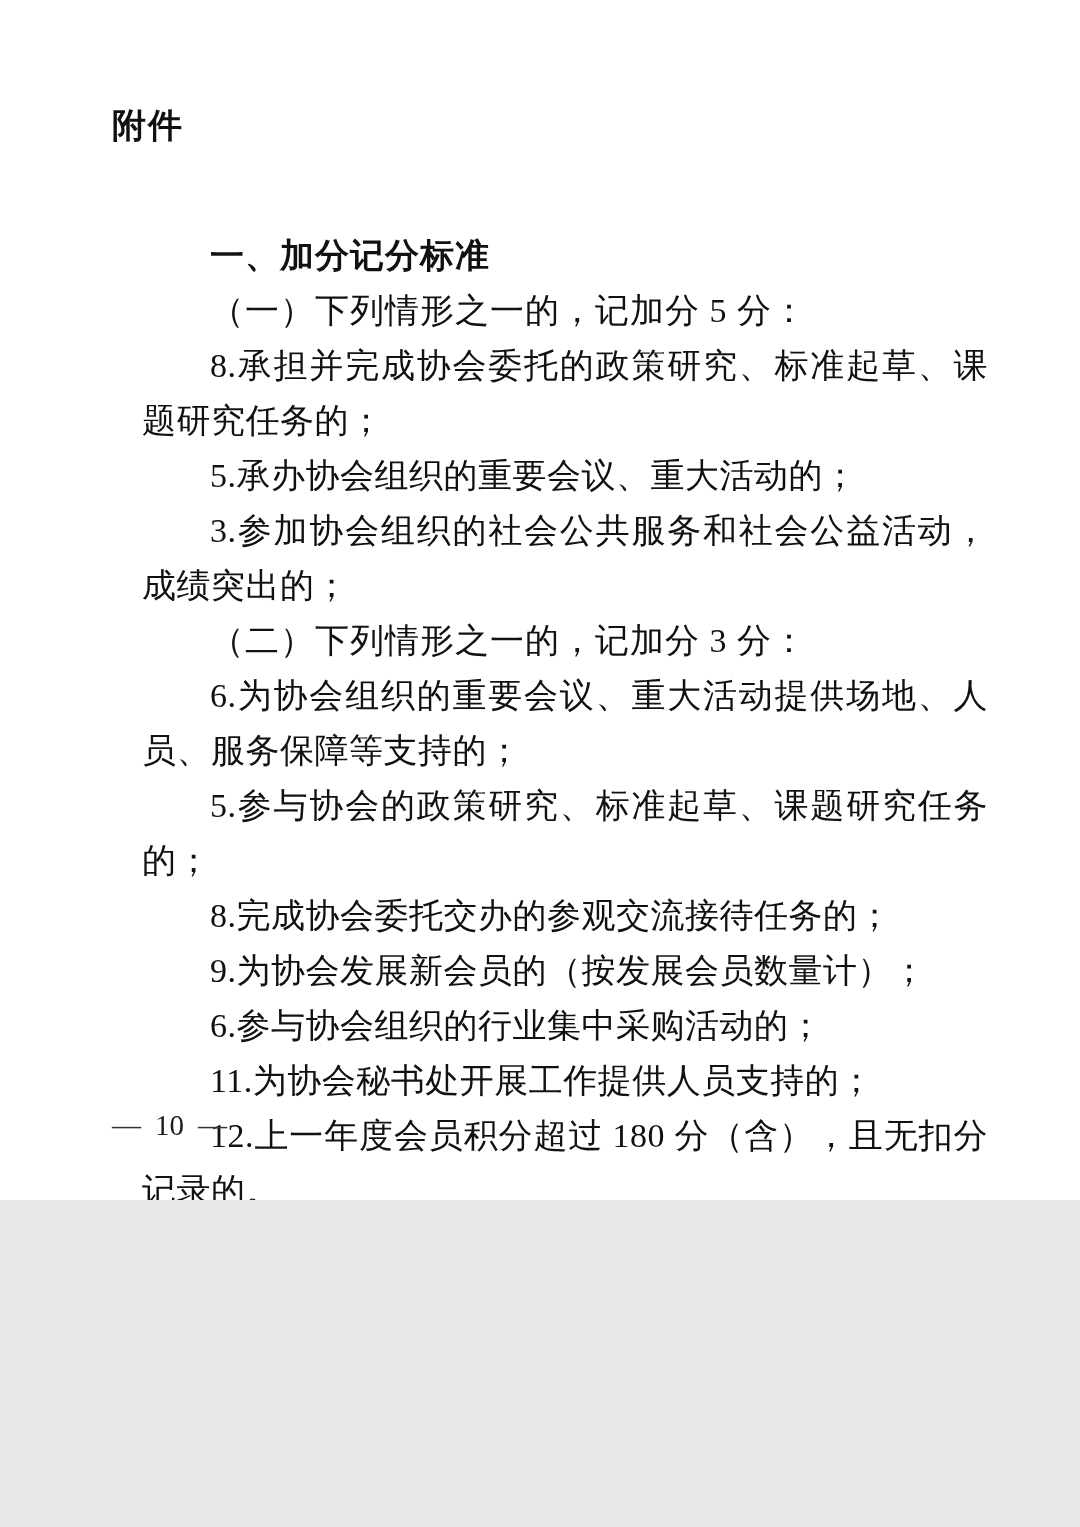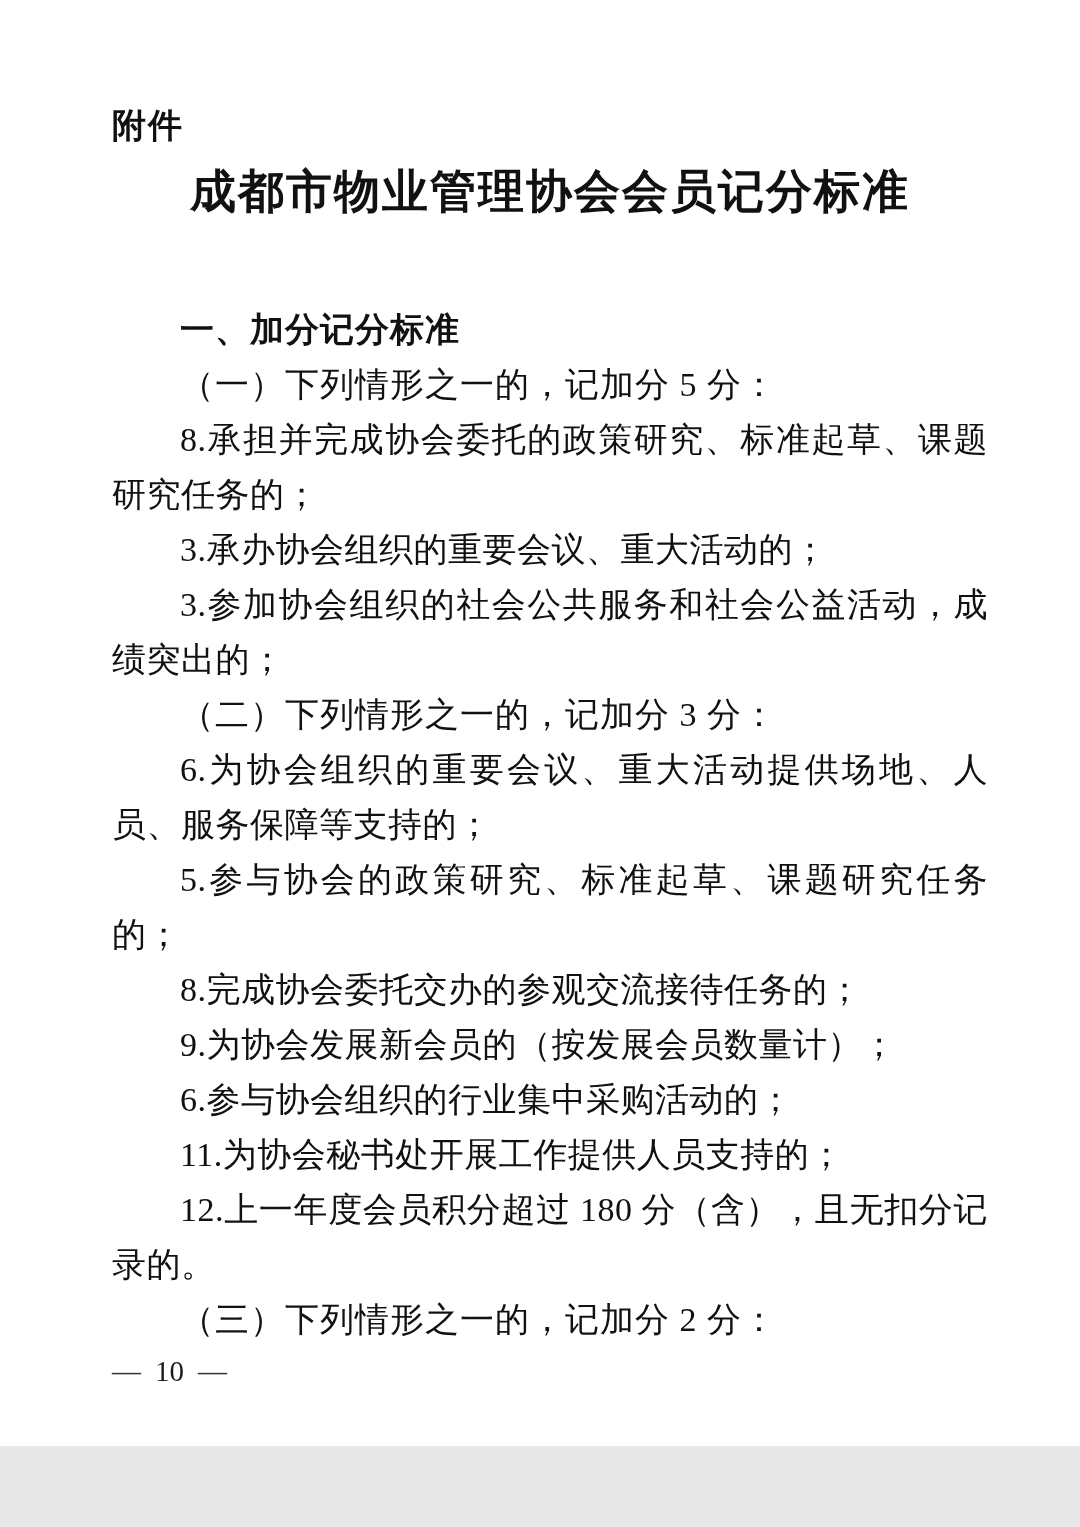--- a/index.html
+++ b/index.html
@@ -1,20 +1,20 @@
 <!DOCTYPE html>
 <html><head>
 <meta charset="utf-8">
 <style>
   * { margin: 0; padding: 0; box-sizing: border-box; }
   html, body { background: #e8e8e8; }
   .page {
     position: relative;
     width: 1080px;
-    height: 1446px;
+    height: 1200px;
     margin: 0 auto;
     background: #ffffff;
     color: #111111;
     overflow: hidden;
   }
   .content {
     position: absolute;
     left: 112px;
     right: 92px;
     top: 0;
@@ -37,21 +37,21 @@
     letter-spacing: 2px;
   }
   .doc-body {
     margin-top: 80px;
     font-family: "Liberation Serif", "DejaVu Serif", serif;
     font-size: 34px;
     line-height: 55px;
     text-align: justify;
     text-justify: inter-ideograph;
   }
-  .para { text-indent: 68px; }
+  .para { text-indent: 68px; margin-left: 30px; }
   .para.section-heading {
     font-family: "Liberation Sans", "DejaVu Sans", sans-serif;
     font-weight: 700;
     letter-spacing: 1px;
   }
   .para.sub-heading {
     letter-spacing: 1px;
   }
   .para.item {
     letter-spacing: 0.5px;
@@ -69,27 +69,26 @@
     gap: 14px;
   }
   .footer-dash { letter-spacing: 0; color: #333; }
 </style>
 </head>
 <body>
 
 <div class="page">
   <div class="content">
     <div class="attachment-label">附件</div>
-    <h1 class="doc-title">成都市物业管理协会会员记分标准</h1>
     <div class="doc-body">
 
     <p class="para section-heading">一、加分记分标准</p>
         <p class="para sub-heading">（一）下列情形之一的，记加分 5 分：</p>
         <p class="para item">8.承担并完成协会委托的政策研究、标准起草、课题研究任务的；</p>
-        <p class="para item">3.承办协会组织的重要会议、重大活动的；</p>
+        <p class="para item">5.承办协会组织的重要会议、重大活动的；</p>
         <p class="para item">3.参加协会组织的社会公共服务和社会公益活动，成绩突出的；</p>
         <p class="para sub-heading">（二）下列情形之一的，记加分 3 分：</p>
         <p class="para item">6.为协会组织的重要会议、重大活动提供场地、人员、服务保障等支持的；</p>
         <p class="para item">5.参与协会的政策研究、标准起草、课题研究任务的；</p>
         <p class="para item">8.完成协会委托交办的参观交流接待任务的；</p>
         <p class="para item">9.为协会发展新会员的（按发展会员数量计）；</p>
         <p class="para item">6.参与协会组织的行业集中采购活动的；</p>
         <p class="para item">11.为协会秘书处开展工作提供人员支持的；</p>
         <p class="para item">12.上一年度会员积分超过 180 分（含），且无扣分记录的。</p>
         <p class="para sub-heading">（三）下列情形之一的，记加分 2 分：</p>

